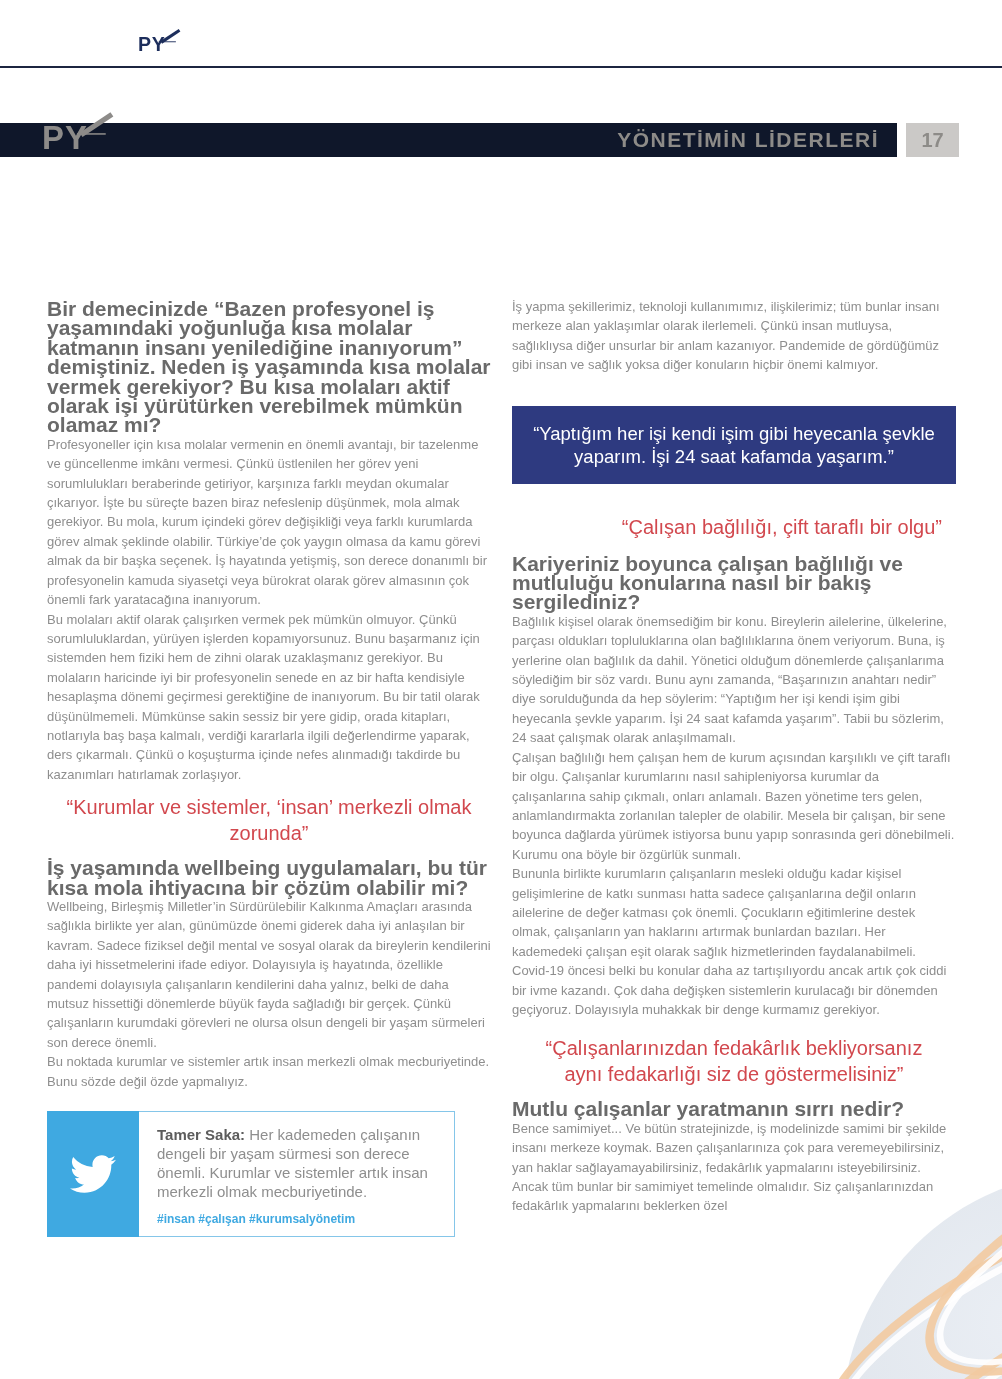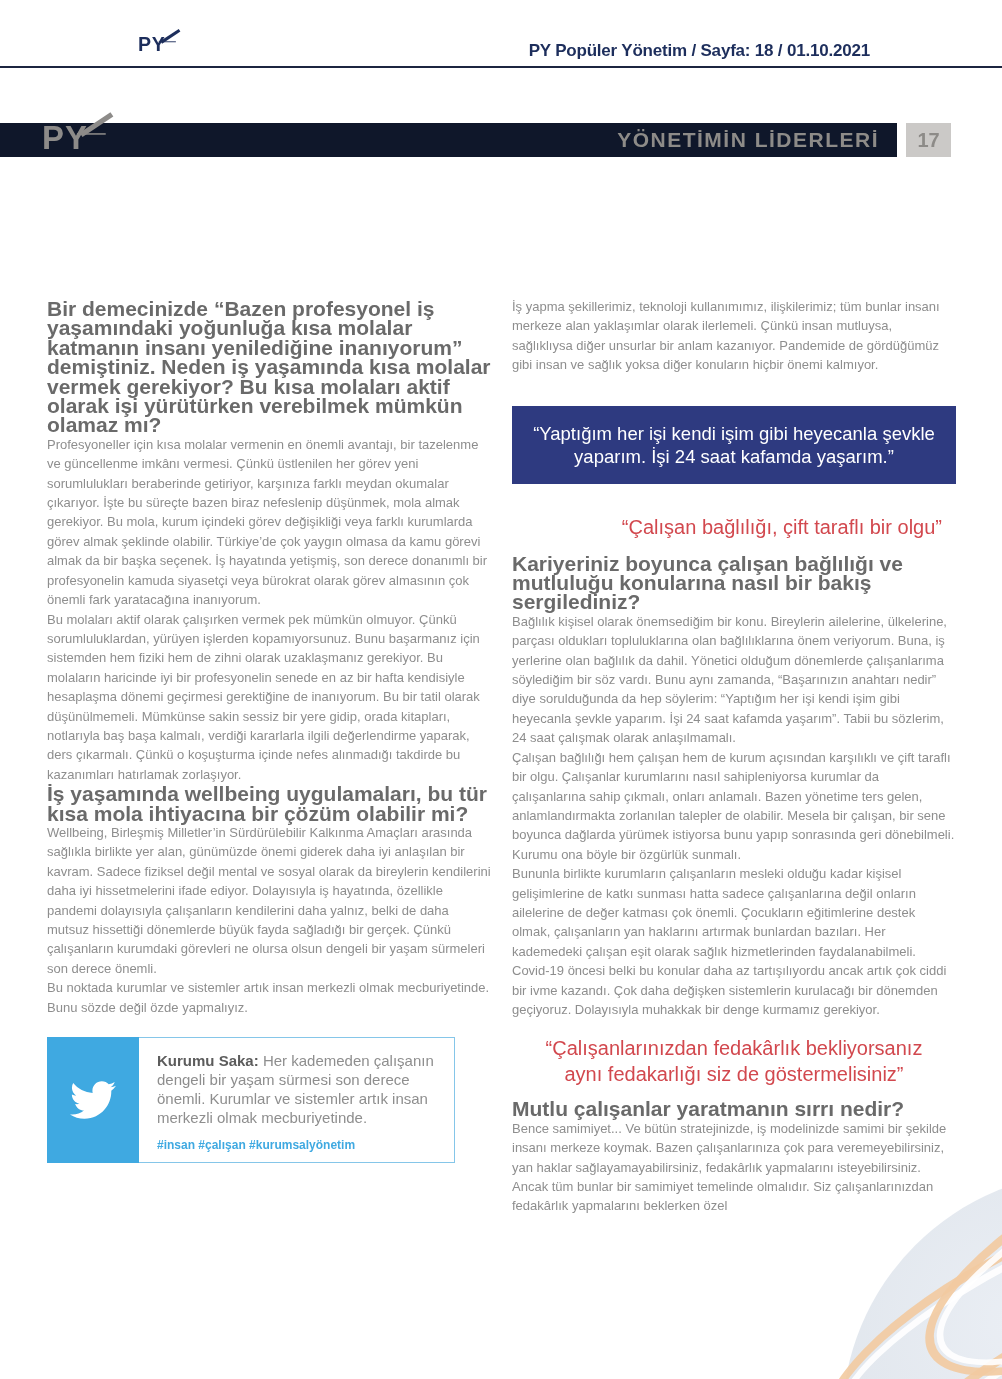--- a/index.html
+++ b/index.html
@@ -31,21 +31,21 @@
   
   .band{
     position:absolute;left:0;top:123px;width:897px;height:34px;
     background:#0f172a;
   }
   .band-title{
     position:absolute;right:18px;top:0;height:34px;line-height:34px;
     font-size:21px;font-weight:bold;color:#8d8b88;letter-spacing:1.5px;
   }
   .page-number-box{
-    position:absolute;left:906px;top:123px;width:45px;height:34px;
+    position:absolute;left:906px;top:123px;width:53px;height:34px;
     background:#cbc9c7;text-align:center;
   }
   .page-number-box span{
     line-height:34px;font-size:20px;font-weight:bold;color:#8d8b88;
   }
   
   .globe-sphere{
     position:absolute;left:842px;top:1172px;width:500px;height:500px;
     border-radius:50%;
     background:radial-gradient(circle at 35% 30%, #eaeef4 0%, #dde3ea 60%, #d5dce5 100%);
@@ -120,51 +120,51 @@
   <div class="globe-sphere"></div>
   <div class="globe-ring ring1"></div>
   <div class="globe-ring ring2"></div>
   <div class="globe-ring ring3"></div>
 
   <svg class="py-logo navy" viewBox="0 0 72 46">
     <text x="0" y="36" font-size="32" font-weight="bold" letter-spacing="1">PY</text>
     <line x1="38" y1="22" x2="68" y2="2" stroke-width="5"></line>
     <line x1="34" y1="21" x2="62" y2="21" stroke-width="1.5"></line>
   </svg>
-  <div class="header-info">PY Popüler Yönetim / Sayfa: 18 / 01.10.2021</div>
   <div class="header-rule"></div>
 
   <div class="band">
     <div class="band-title">YÖNETİMİN LİDERLERİ</div>
   </div>
   <div class="page-number-box">
     <span>17</span>
   </div>
   <svg class="py-logo gray" viewBox="0 0 72 46">
     <text x="0" y="36" font-size="32" font-weight="bold" letter-spacing="1">PY</text>
     <line x1="38" y1="22" x2="68" y2="2" stroke-width="5"></line>
     <line x1="34" y1="21" x2="62" y2="21" stroke-width="1.5"></line>
   </svg>
 
   <main class="col left">
     <p class="q">Bir demecinizde “Bazen profesyonel iş yaşamındaki yoğunluğa kısa molalar katmanın insanı yenilediğine inanıyorum” demiştiniz. Neden iş yaşamında kısa molalar vermek gerekiyor? Bu kısa molaları aktif olarak işi yürütürken verebilmek mümkün olamaz mı?</p>
     <p class="a">Profesyoneller için kısa molalar vermenin en önemli avantajı, bir tazelenme ve güncellenme imkânı vermesi. Çünkü üstlenilen her görev yeni sorumlulukları beraberinde getiriyor, karşınıza farklı meydan okumalar çıkarıyor. İşte bu süreçte bazen biraz nefeslenip düşünmek, mola almak gerekiyor. Bu mola, kurum içindeki görev değişikliği veya farklı kurumlarda görev almak şeklinde olabilir. Türkiye’de çok yaygın olmasa da kamu görevi almak da bir başka seçenek. İş hayatında yetişmiş, son derece donanımlı bir profesyonelin kamuda siyasetçi veya bürokrat olarak görev almasının çok önemli fark yaratacağına inanıyorum.</p>
     <p class="a gap">Bu molaları aktif olarak çalışırken vermek pek mümkün olmuyor. Çünkü sorumluluklardan, yürüyen işlerden kopamıyorsunuz. Bunu başarmanız için sistemden hem fiziki hem de zihni olarak uzaklaşmanız gerekiyor. Bu molaların haricinde iyi bir profesyonelin senede en az bir hafta kendisiyle hesaplaşma dönemi geçirmesi gerektiğine de inanıyorum. Bu bir tatil olarak düşünülmemeli. Mümkünse sakin sessiz bir yere gidip, orada kitapları, notlarıyla baş başa kalmalı, verdiği kararlarla ilgili değerlendirme yaparak, ders çıkarmalı. Çünkü o koşuşturma içinde nefes alınmadığı takdirde bu kazanımları hatırlamak zorlaşıyor.</p>
+    <h3 class="red-heading">“Kurumlar ve sistemler, ‘insan’ merkezli olmak zorunda”</h3>
     <p class="q">İş yaşamında wellbeing uygulamaları, bu tür kısa mola ihtiyacına bir çözüm olabilir mi?</p>
     <p class="a">Wellbeing, Birleşmiş Milletler’in Sürdürülebilir Kalkınma Amaçları arasında sağlıkla birlikte yer alan, günümüzde önemi giderek daha iyi anlaşılan bir kavram. Sadece fiziksel değil mental ve sosyal olarak da bireylerin kendilerini daha iyi hissetmelerini ifade ediyor. Dolayısıyla iş hayatında, özellikle pandemi dolayısıyla çalışanların kendilerini daha yalnız, belki de daha mutsuz hissettiği dönemlerde büyük fayda sağladığı bir gerçek. Çünkü çalışanların kurumdaki görevleri ne olursa olsun dengeli bir yaşam sürmeleri son derece önemli.</p>
     <p class="a gap">Bu noktada kurumlar ve sistemler artık insan merkezli olmak mecburiyetinde. Bunu sözde değil özde yapmalıyız.</p>
 
     <div class="tweet">
       <div class="tweet-blue">
         <svg viewBox="0 0 512 512">
           <path d="M459.37 151.716c.325 4.548.325 9.097.325 13.645 0 138.72-105.583 298.558-298.558 298.558-59.452 0-114.68-17.219-161.137-47.106 8.447.974 16.568 1.299 25.34 1.299 49.055 0 94.213-16.568 130.274-44.832-46.132-.975-84.792-31.188-98.112-72.772 6.498.974 12.995 1.624 19.818 1.624 9.421 0 18.843-1.3 27.614-3.573-48.081-9.747-84.143-51.98-84.143-102.985v-1.299c13.969 7.797 30.214 12.67 47.431 13.319-28.264-18.843-46.781-51.005-46.781-87.391 0-19.492 5.197-37.36 14.294-52.954 51.655 63.675 129.3 105.258 216.365 109.807-1.624-7.797-2.599-15.918-2.599-24.04 0-57.828 46.782-104.934 104.934-104.934 30.213 0 57.502 12.67 76.67 33.137 23.715-4.548 46.456-13.32 66.599-25.34-7.798 24.366-24.366 44.833-46.132 57.827 21.117-2.273 41.584-8.122 60.426-16.243-14.292 20.791-32.161 39.308-52.628 54.253z"></path>
         </svg>
       </div>
       <div class="tweet-body">
-        <p class="tweet-text"><span class="tweet-author">Kurumu Saka:</span> <span>Her kademeden çalışanın dengeli bir yaşam sürmesi son derece önemli. Kurumlar ve sistemler artık insan merkezli olmak mecburiyetinde.</span></p>
+        <p class="tweet-text"><span class="tweet-author">Tamer Saka:</span> <span>Her kademeden çalışanın dengeli bir yaşam sürmesi son derece önemli. Kurumlar ve sistemler artık insan merkezli olmak mecburiyetinde.</span></p>
         <p class="tweet-tags">#insan #çalışan #kurumsalyönetim</p>
       </div>
     </div>
   </main>
 
   <aside class="col right">
     <p class="a">İş yapma şekillerimiz, teknoloji kullanımımız, ilişkilerimiz; tüm bunlar insanı merkeze alan yaklaşımlar olarak ilerlemeli. Çünkü insan mutluysa, sağlıklıysa diğer unsurlar bir anlam kazanıyor. Pandemide de gördüğümüz gibi insan ve sağlık yoksa diğer konuların hiçbir önemi kalmıyor.</p>
     <div class="navy-box">
       <p>“Yaptığım her işi kendi işim gibi heyecanla şevkle yaparım. İşi 24 saat kafamda yaşarım.”</p>
     </div>

